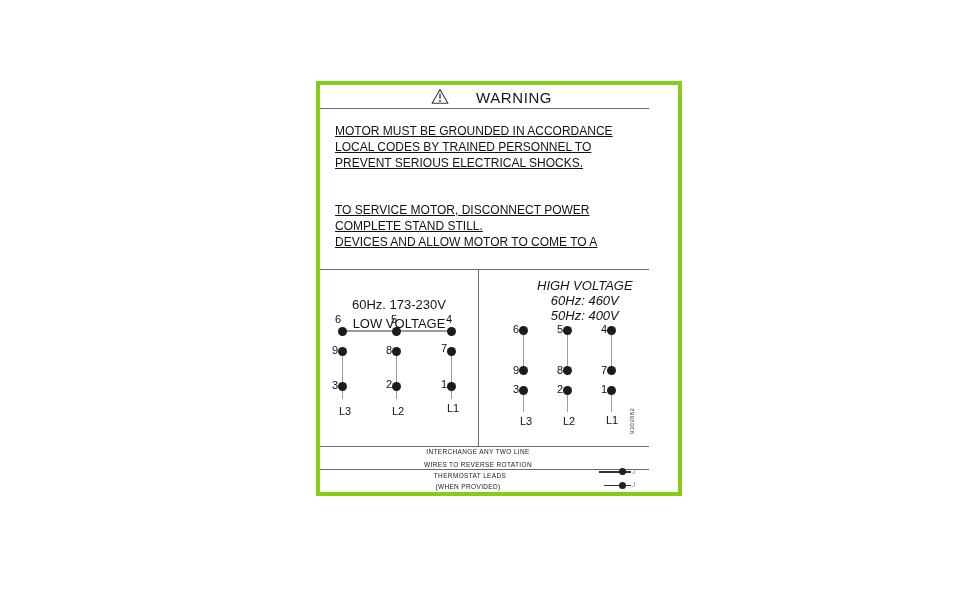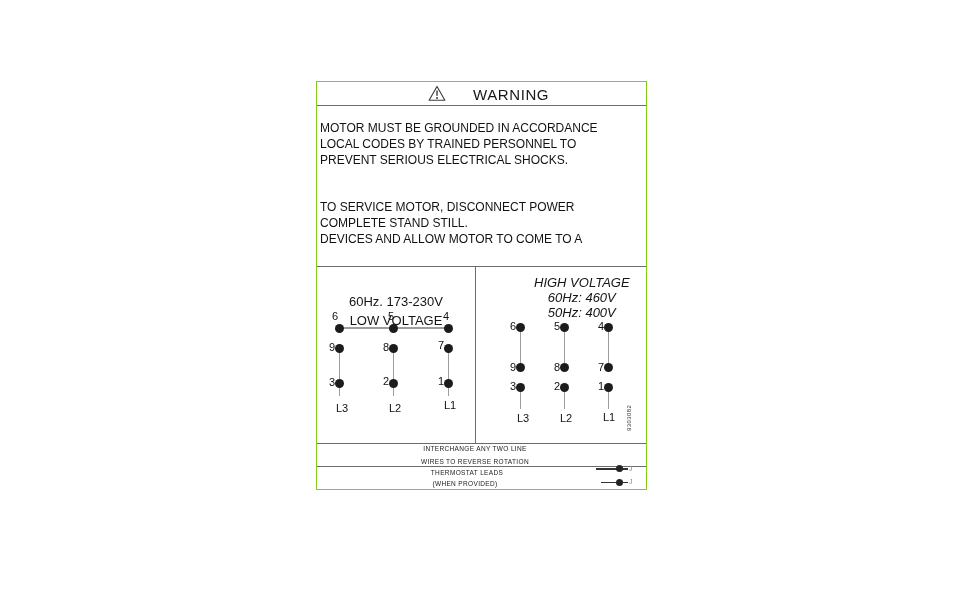--- a/index.html
+++ b/index.html
@@ -2,28 +2,28 @@
 <html><head>
 <meta charset="utf-8">
 <style>
   html,body{margin:0;padding:0;}
   body{
     width:976px;height:600px;background:#ffffff;position:relative;overflow:hidden;
     font-family:"Liberation Sans", sans-serif;color:#0d0d0d;
   }
   .label{
     position:absolute;left:316px;top:81px;width:329px;height:407px;
-    border:1px solid #84cc16;background:#fff;
+    border:4px solid #84cc16;background:#fff;padding-left:29px;
   }
   
   .header{position:absolute;left:0;top:0;width:329px;height:23px;border-bottom:1px solid #6b6b6b;}
   .tri{position:absolute;left:111px;top:3px;width:18px;height:17px;}
   .header-title{position:absolute;left:156px;top:4px;font-size:15px;letter-spacing:0.6px;color:#161616;}
   
-  .para{position:absolute;left:3px;width:300px;font-size:12px;line-height:16px;color:#121212;}
+  .para{position:absolute;left:15px;width:300px;font-size:12px;line-height:16px;color:#121212;text-decoration:underline;}
   .p1{top:38px;}
   .p2{top:117px;}
   
   .hsec{position:absolute;left:0;width:329px;height:1px;background:#6b6b6b;}
   .vsec{position:absolute;left:158px;top:184px;width:1px;height:177px;background:#6b6b6b;}
   
   .dtitle{font-size:13px;color:#141414;white-space:nowrap;}
   .lv-title{position:absolute;left:0;top:196px;width:158px;text-align:center;margin-top:35px;}
   .lv-sub{position:absolute;left:0;top:212px;width:158px;text-align:center;}
   .hv-block{position:absolute;left:217px;top:193px;text-align:center;font-style:italic;}

